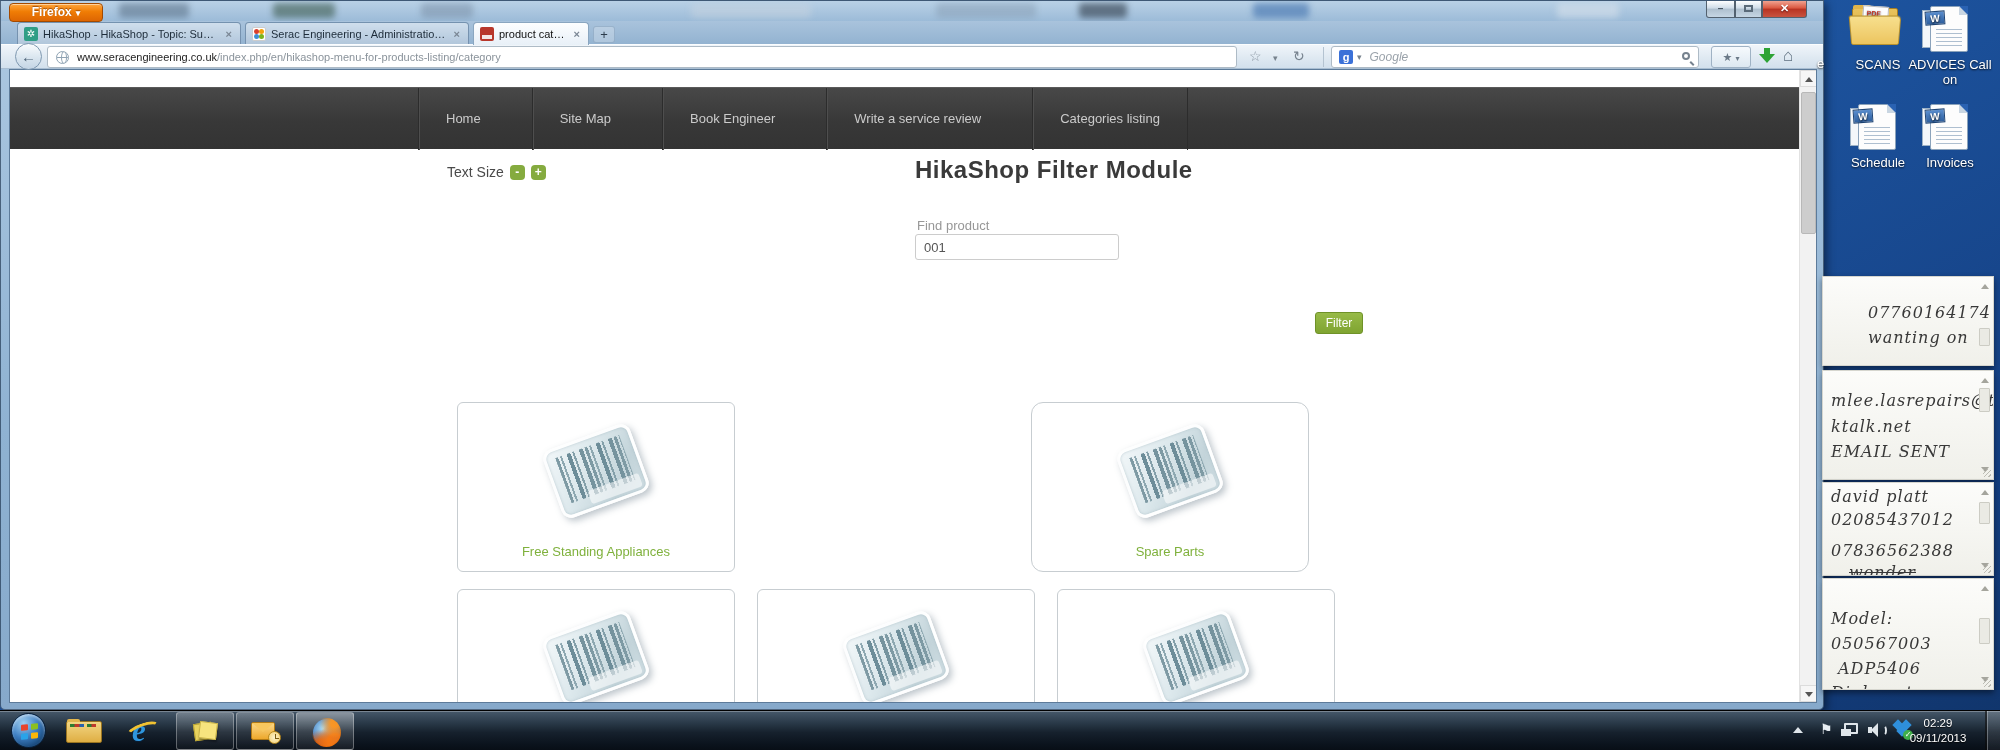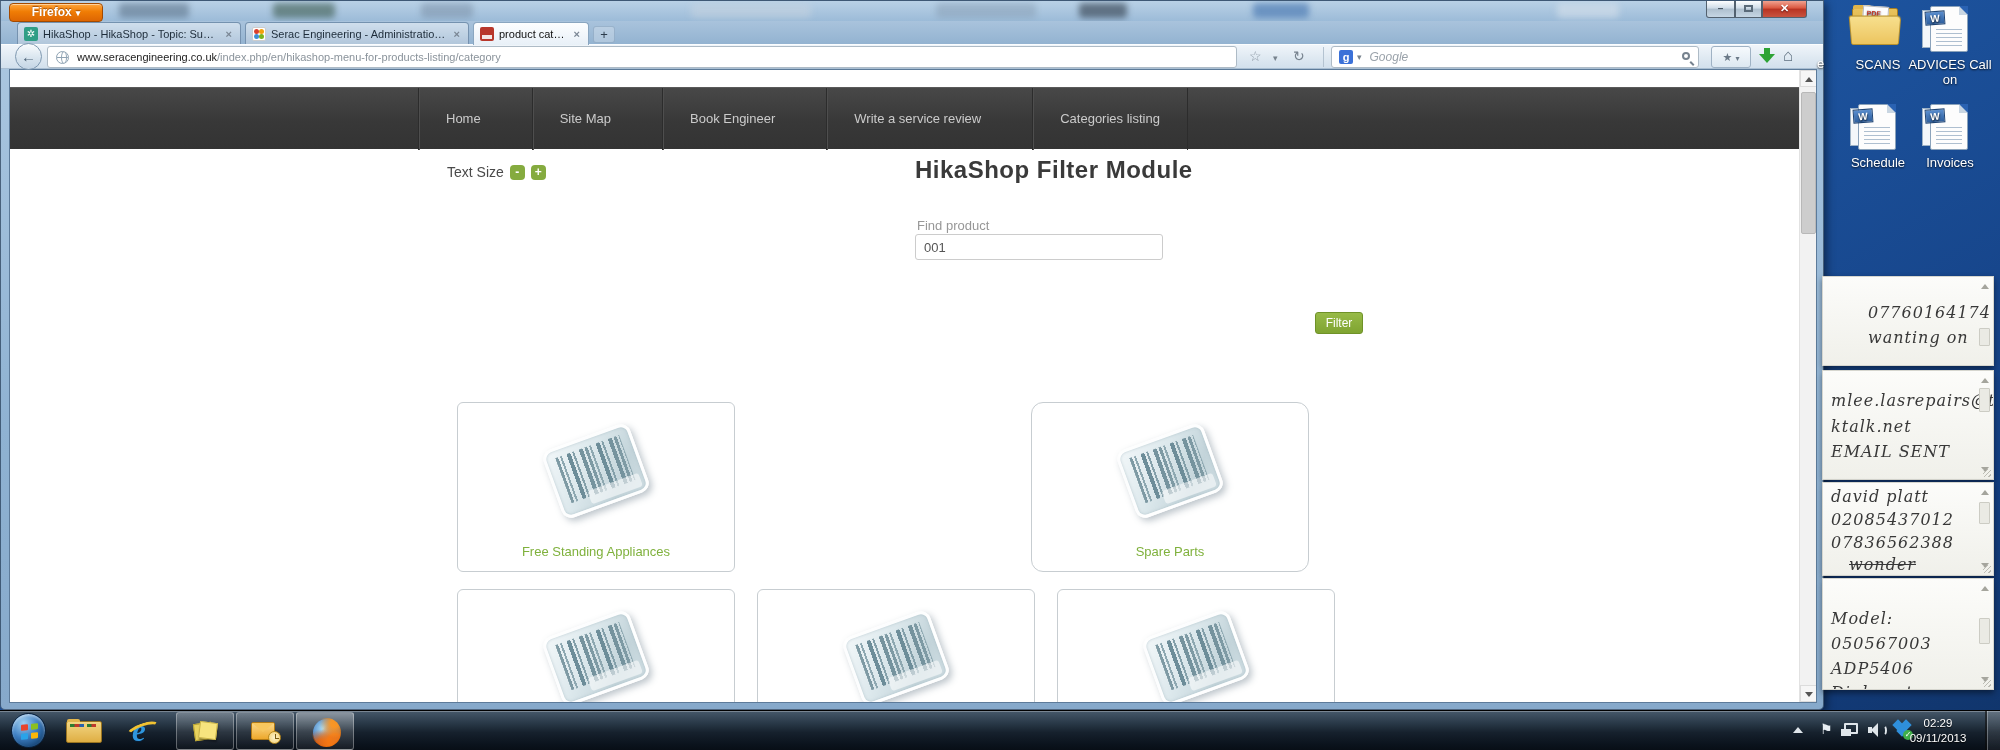--- a/index.html
+++ b/index.html
@@ -102,21 +102,21 @@
     border-left:1px solid #2c2c2c; box-shadow:inset 1px 0 0 #4e4e4e; }
   .nav-item:last-child { border-right:1px solid #2c2c2c; }
 
   .textsize { position:absolute; left:437px; top:94px; display:flex; align-items:center; }
   .textsize .lbl { font-size:14px; color:#4a4a4a; }
   .ts-btn { width:15px; height:15px; margin-left:6px; border-radius:4px; background:#85ab3f;
     color:#fff; font-size:12px; font-weight:bold; text-align:center; line-height:14px; }
 
   .pg-title { position:absolute; left:905px; top:86px; font-size:24px; font-weight:bold; color:#3a3a3a; letter-spacing:.5px; }
   .find-lbl { position:absolute; left:907px; top:148px; font-size:13px; color:#979797; }
-  .find-input { position:absolute; left:905px; top:164px; width:248px; height:26px;
+  .find-input { position:absolute; left:905px; top:164px; width:204px; height:26px;
     border:1px solid #ccc; border-radius:3px; font-size:13px; color:#555; padding-left:8px;
     font-family:"Liberation Sans", sans-serif; background:#fff; }
   .filter-btn { position:absolute; left:1305px; top:242px; width:48px; height:22px;
     background:linear-gradient(#97ba47,#7fa431); border:1px solid #6f9228; border-radius:3px;
     color:#fff; font-size:12px; text-align:center; line-height:20px; }
 
   .card { position:absolute; width:278px; height:170px; background:#fff;
     border:1px solid #c7cdd1; border-radius:6px; }
   .card-label { position:absolute; left:0; right:0; bottom:12px; text-align:center;
     font-size:13px; color:#7fb13c; }
@@ -456,34 +456,34 @@
         <i class="na na-up"></i>
         <div class="nthumb" style="top:12px;height:24px;"></div>
         <i class="na na-down"></i>
       </div>
     <div class="ngrip"></div>
   </div>
 
   <div class="note" style="top:482px;height:94px;z-index:13;">
     <div class="nline" style="margin-top:4px;">david platt</div>
     <div class="nline" style="margin-top:4px;">02085437012</div>
-    <div class="nline" style="margin-top:4px;">07836562388</div>
+    <div class="nline" style="margin-top:12px;">07836562388</div>
     <div class="nline struck" style="margin-top:3px;margin-left:18px;">wonder</div>
     <div class="nsb">
         <i class="na na-up"></i>
         <div class="nthumb" style="top:14px;height:22px;"></div>
         <i class="na na-down"></i>
       </div>
     <div class="ngrip"></div>
   </div>
 
   <div class="note" style="top:578px;height:112px;z-index:14;">
     <div class="nline" style="margin-top:30px;">Model:</div>
     <div class="nline" style="margin-top:6px;">050567003</div>
-    <div class="nline" style="margin-top:6px;">ADP5406</div>
+    <div class="nline" style="margin-top:6px;margin-left:7px;">ADP5406</div>
     <div class="nline" style="margin-top:5px;">Diplomat</div>
     <div class="nsb">
         <i class="na na-up"></i>
         <div class="nthumb" style="top:34px;height:26px;"></div>
         <i class="na na-down"></i>
       </div>
     <div class="ngrip"></div>
   </div>
 
   <div id="taskbar">

